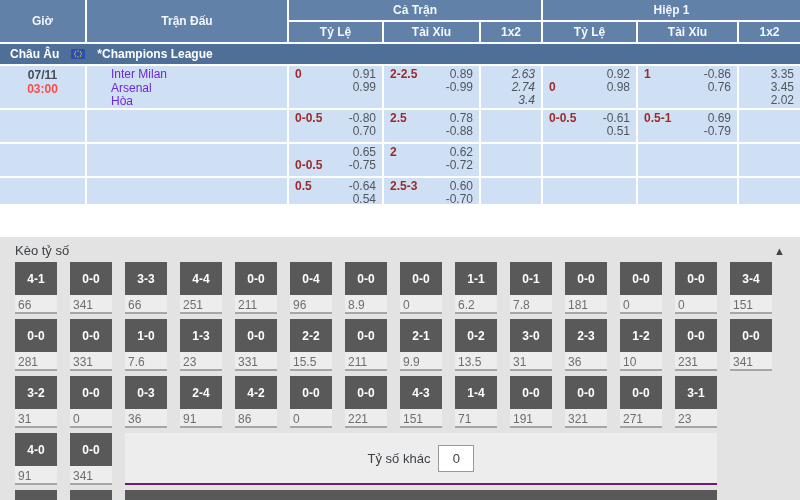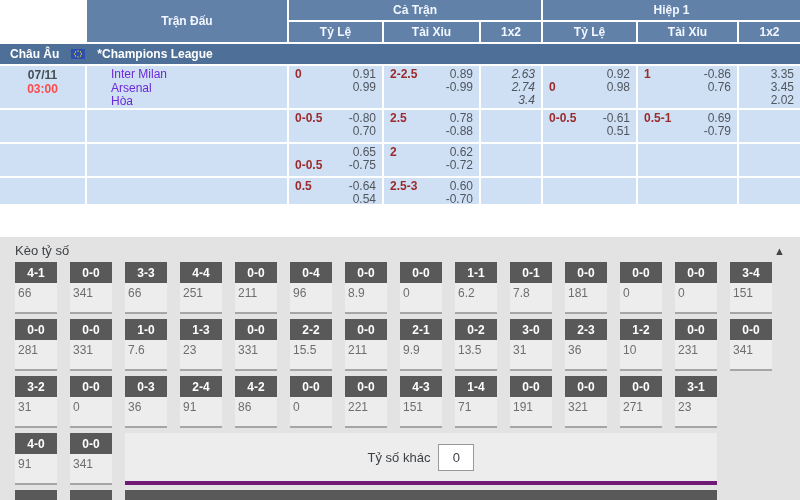--- a/index.html
+++ b/index.html
@@ -25,33 +25,34 @@
   .teamcell { line-height:13.5px; color:#6d28d9; padding-left:24px; }
 
   
   .score-section { position:absolute; left:0; right:0; top:237px; bottom:0; background:#e3e3e3; }
   .score-head { display:flex; justify-content:space-between; align-items:center; padding:6px 15px 4px 15px;text-align:right; }
   .score-title { font-size:13px; color:#3a3f44; }
   .collapse { font-size:11px; color:#444; cursor:pointer; }
   .score-rows { padding-left:15px; }
   .srow { display:flex; margin-bottom:5px; }
   .strip { width:42px; height:52px; background:#ededed; border-bottom:2px solid #a6a6a6; margin-right:13px; }
-  .sbox { height:21px; background:#595959; color:#fff; font-size:12px; font-weight:bold; display:flex; align-items:center; justify-content:center; }
+  .sbox { height:33px; background:#595959; color:#fff; font-size:12px; font-weight:bold; display:flex; align-items:center; justify-content:center; }
   .sval { font-size:12px; color:#6e6e6e; padding:3px 0 0 3px; }
-  .merged { width:592px; height:52px; background:#ededed; border-bottom:4px solid #701a75; margin-right:13px; display:flex; align-items:center; justify-content:center; font-size:13px; color:#3a3f44; }
+  .merged { width:592px; height:52px; background:#ededed; border-bottom:2px solid #701a75; margin-right:13px; display:flex; align-items:center; justify-content:center; font-size:13px; color:#3a3f44; }
   .other-input { width:36px; height:27px; margin-left:8px; border:1px solid #999; background:#fff; text-align:center; font-size:13px; color:#3a3f44; font-family:"Liberation Sans", sans-serif; }
   .stub { height:10px; background:#595959; margin-right:13px; }
   .stub.w1 { width:42px; } .stub.w2 { width:592px; }
 </style>
 </head>
 <body>
 
 <div class="page">
 
   <div class="grid8 hdr-grid">
+    <div class="hdr" style="grid-row:1/3; grid-column:1;">Giờ</div>
     <div class="hdr" style="grid-row:1/3; grid-column:2;">Trận Đấu</div>
     <div class="hdr" style="grid-row:1; grid-column:3/6;">Cả Trận</div>
     <div class="hdr" style="grid-row:1; grid-column:6/9;">Hiệp 1</div>
     <div class="hdr" style="grid-row:2; grid-column:3;">Tỷ Lệ</div>
     <div class="hdr" style="grid-row:2; grid-column:4;">Tài Xỉu</div>
     <div class="hdr" style="grid-row:2; grid-column:5;">1x2</div>
     <div class="hdr" style="grid-row:2; grid-column:6;">Tỷ Lệ</div>
     <div class="hdr" style="grid-row:2; grid-column:7;">Tài Xỉu</div>
     <div class="hdr" style="grid-row:2; grid-column:8;">1x2</div>
   </div>

